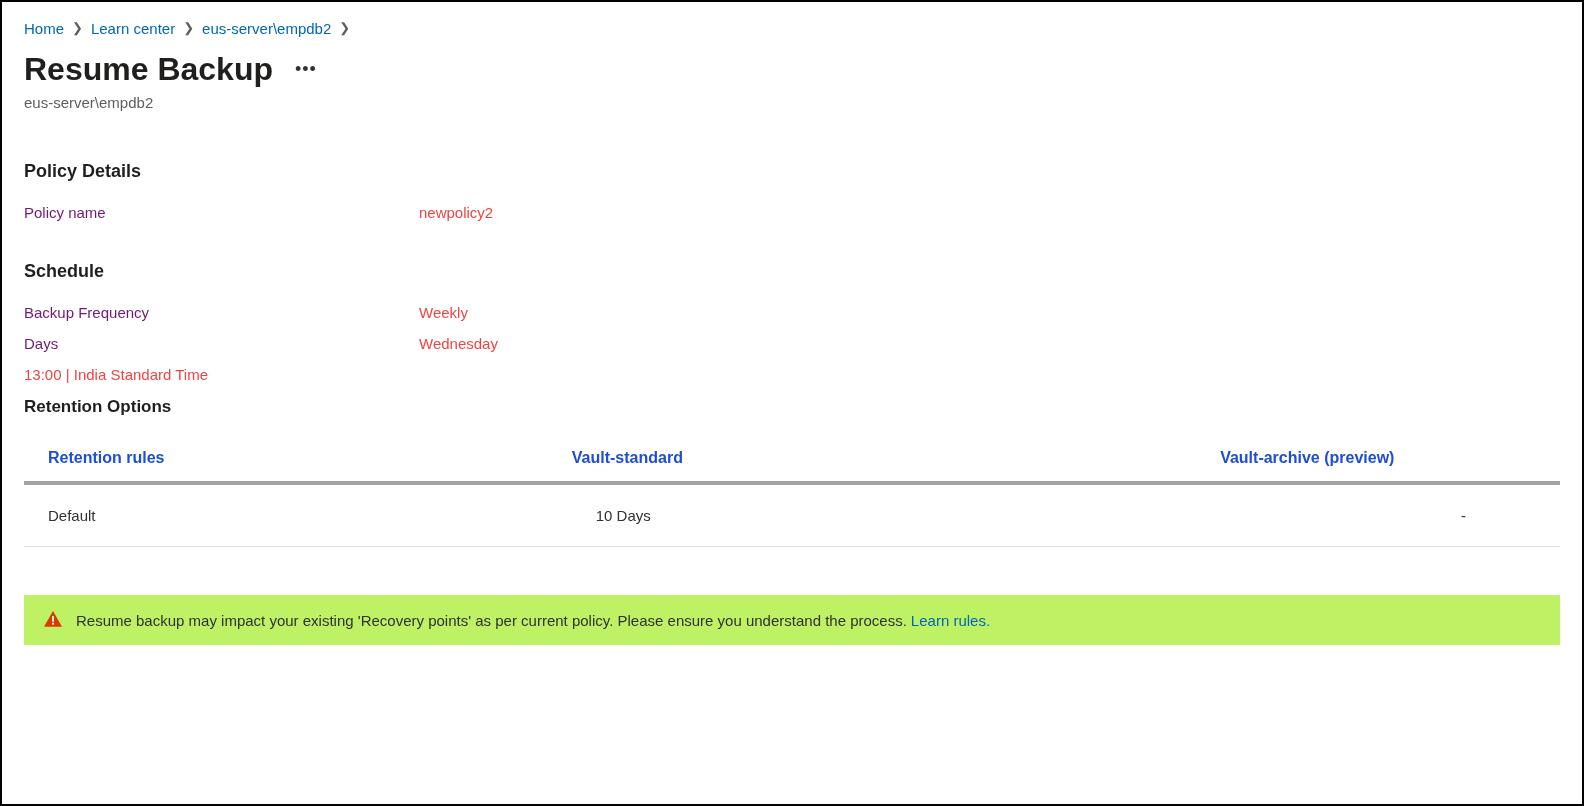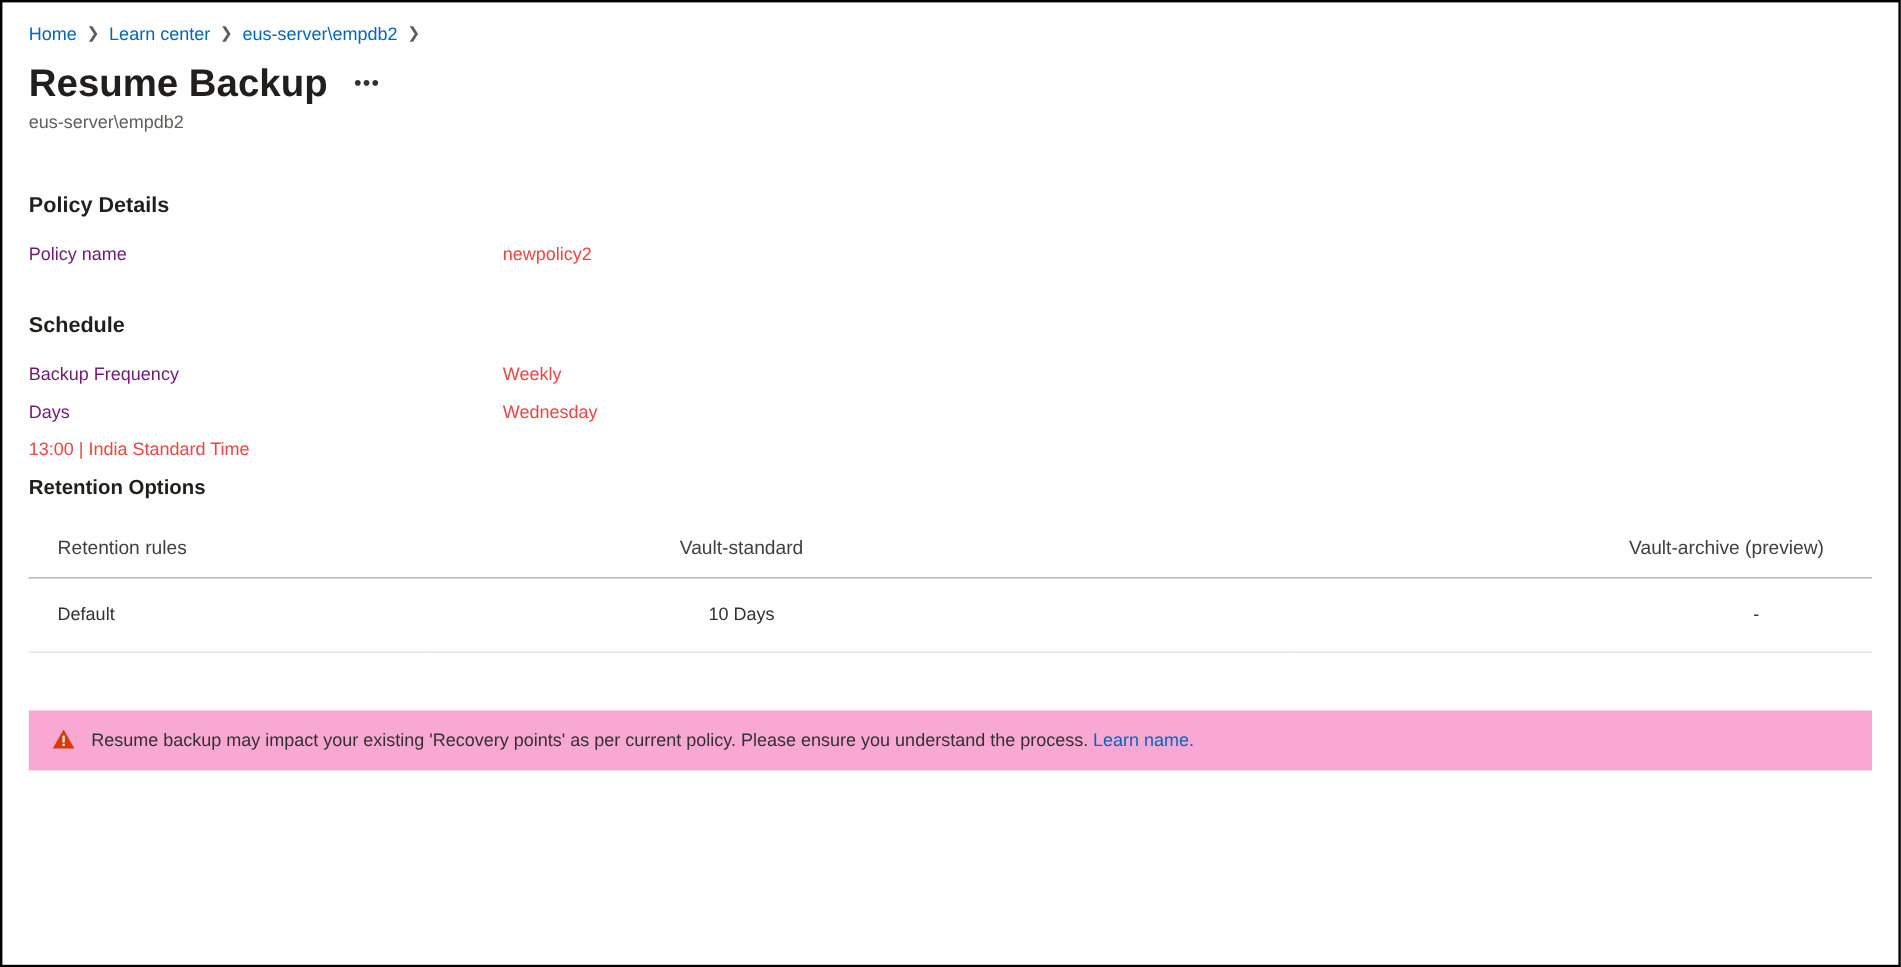--- a/index.html
+++ b/index.html
@@ -86,49 +86,49 @@
       margin-top: 2px;
       margin-bottom: 18px;
     }
     .retention-table {
       width: 100%;
       border-collapse: collapse;
     }
     .retention-table th {
       text-align: left;
       font-size: 16px;
-      font-weight: 400;
-      color: #404040;
+      font-weight: 700;
+      color: #1d4ed8;
       padding: 14px 24px;
-      border-bottom: 1px solid #a3a3a3;
+      border-bottom: 4px solid #a3a3a3;
     }
     .retention-table th.col-vault-standard {
       text-align: left;
       padding-left: 210px;
     }
     .retention-table th.col-vault-archive {
-      text-align: right;
+      text-align: center;
       padding-right: 40px;
     }
     .retention-table td {
       font-size: 15px;
       color: #323130;
       padding: 22px 24px;
       border-bottom: 1px solid #e1dfdd;
     }
     .retention-table td.cell-vault-standard {
       padding-left: 234px;
     }
     .retention-table td.cell-vault-archive {
       text-align: right;
       padding-right: 94px;
     }
     .warning-banner {
       margin-top: 48px;
-      background: #f9a8d4;
+      background: #bef264;
       padding: 16px 20px;
       display: flex;
       align-items: center;
       font-size: 15px;
       color: #323130;
     }
     .warning-icon {
       width: 18px;
       height: 18px;
       margin-right: 14px;
@@ -199,14 +199,14 @@
   </tbody>
 </table>
 
 <div class="warning-banner">
   <svg class="warning-icon" viewBox="0 0 16 16">
     <path fill="#d83b01" d="M8 0 L16 14 L0 14 Z"></path>
     <rect x="7.2" y="4.5" width="1.6" height="5" fill="#fff"></rect>
     <rect x="7.2" y="10.5" width="1.6" height="1.6" fill="#fff"></rect>
   </svg>
   <span class="warning-text">Resume backup may impact your existing 'Recovery points' as per current policy. Please ensure you understand the process.</span>
-  <a class="warning-link">Learn name.</a>
+  <a class="warning-link">Learn rules.</a>
 </div>
 
 </body></html>

